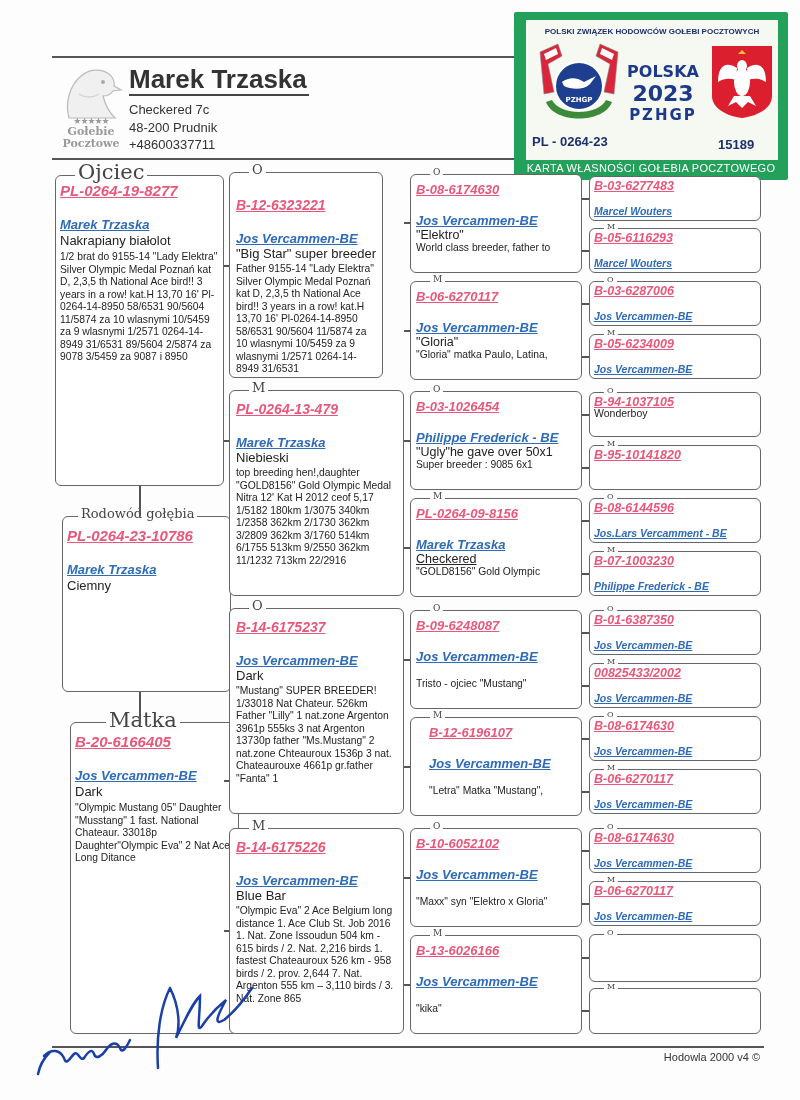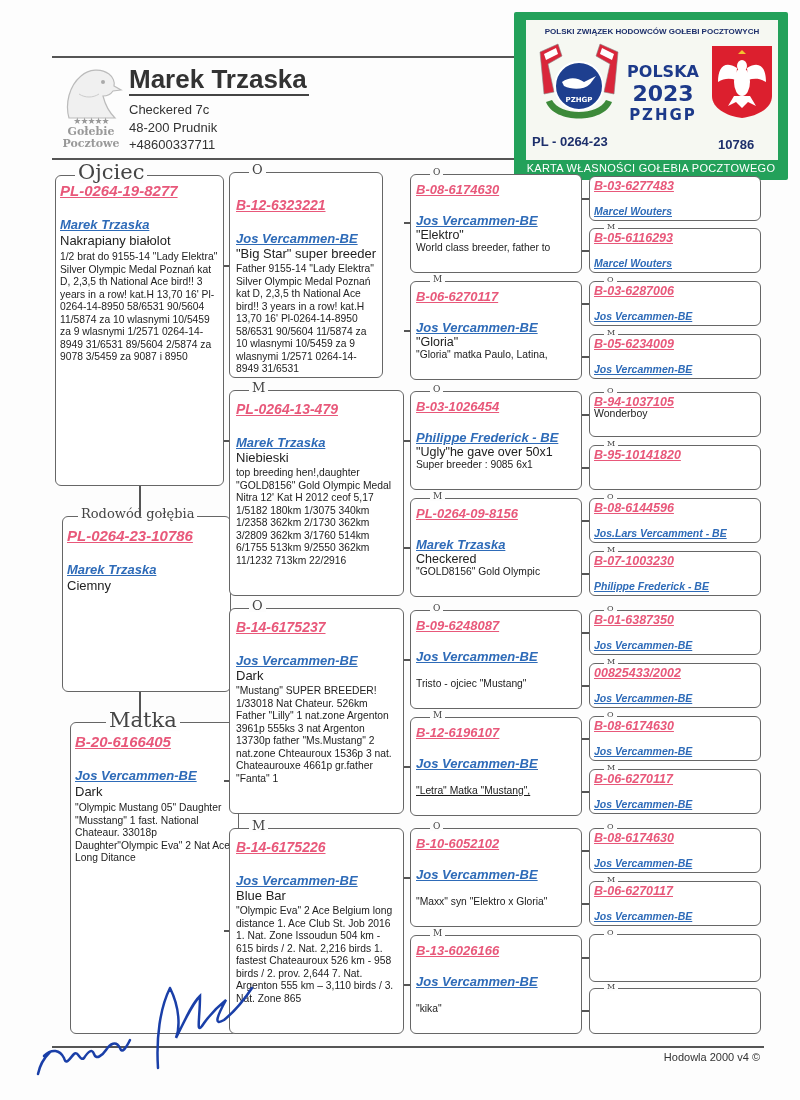--- a/index.html
+++ b/index.html
@@ -77,21 +77,21 @@
       <svg style="position:absolute; left:184px; top:24px;" width="64" height="76" viewBox="0 0 64 76">
         <path d="M2 2 H62 V52 C62 64 48 72 32 74 C16 72 2 64 2 52 Z" fill="#dc1f2e"></path>
         <path d="M28 10 L32 6 L36 10 Z" fill="#f2c230"></path>
         <ellipse cx="32" cy="22" rx="5" ry="6" fill="#fff"></ellipse>
         <path d="M27 24 C14 16 8 24 8 38 C14 34 20 34 26 36 Z" fill="#fff"></path>
         <path d="M37 24 C50 16 56 24 56 38 C50 34 44 34 38 36 Z" fill="#fff"></path>
         <ellipse cx="32" cy="38" rx="8" ry="14" fill="#fff"></ellipse>
         <path d="M24 52 L18 62 L26 58 L32 64 L38 58 L46 62 L40 52 Z" fill="#fff"></path>
       </svg>
       <div class="card-ring">PL - 0264-23</div>
-      <div class="card-num">10786</div>
+      <div class="card-num">15189</div>
     </div>
     <div class="card-bottom">KARTA WŁASNOŚCI GOŁEBIA POCZTOWEGO</div>
   </div>
 
   <div class="box" style="left:55px; top:175px; width:169px; height:311px; padding:6px 4px;">
     <span class="ring" style="font-size:15px;">PL-0264-19-8277</span>
     <span class="breeder" style="font-size:13px; margin-top:18px;">Marek Trzaska</span>
     <span class="color" style="font-size:13px; margin-top:1px;">Nakrapiany białolot</span>
     <span class="desc" style="font-size:10.3px; margin-top:3px;">1/2 brat do 9155-14 "Lady Elektra" Silver Olympic Medal Poznań kat D, 2,3,5 th National Ace bird!! 3 years in a row! kat.H 13,70 16'  Pl-0264-14-8950 58/6531  90/5604 11/5874 za 10 wlasnymi 10/5459 za 9 wlasnymi 1/2571  0264-14-8949 31/6531 89/5604 2/5874 za 9078  3/5459 za 9087 i 8950</span>
   </div>
@@ -172,33 +172,33 @@
     <span class="ring" style="font-size:13px;">B-03-1026454</span>
     <span class="breeder" style="font-size:13px; margin-top:16px;">Philippe Frederick - BE</span>
     <span class="color" style="font-size:12.5px;">"Ugly"he gave over 50x1</span>
     <span class="desc" style="font-size:10.3px; white-space:nowrap;">Super breeder : 9085 6x1</span>
   </div>
   <div class="legend" style="left:430px; top:385px; font-size:9px;">O</div>
 
   <div class="box" style="left:410px; top:498px; width:172px; height:99px; padding:7px 5px;">
     <span class="ring" style="font-size:13px;">PL-0264-09-8156</span>
     <span class="breeder" style="font-size:13px; margin-top:16px;">Marek Trzaska</span>
-    <span class="color" style="font-size:12.5px;">Checkered</span>
+    <span class="color" style="font-size:12.5px;text-decoration:underline;">Checkered</span>
     <span class="desc" style="font-size:10.3px; white-space:nowrap;">"GOLD8156" Gold Olympic</span>
   </div>
   <div class="legend" style="left:430px; top:492px; font-size:9px;">M</div>
 
   <div class="box" style="left:410px; top:610px; width:172px; height:99px; padding:7px 5px;">
     <span class="ring" style="font-size:13px;">B-09-6248087</span>
     <span class="breeder" style="font-size:13px; margin-top:16px;">Jos Vercammen-BE</span>
     <span class="desc" style="font-size:10.3px; margin-top:14px; white-space:nowrap;">Tristo - ojciec "Mustang"</span>
   </div>
   <div class="legend" style="left:430px; top:604px; font-size:9px;">O</div>
 
-  <div class="box" style="left:410px; top:717px; width:172px; height:99px; padding:7px 5px;text-decoration:underline;">
+  <div class="box" style="left:410px; top:717px; width:172px; height:99px; padding:7px 18px;">
     <span class="ring" style="font-size:13px;">B-12-6196107</span>
     <span class="breeder" style="font-size:13px; margin-top:16px;">Jos Vercammen-BE</span>
     <span class="desc" style="font-size:10.3px; margin-top:14px; white-space:nowrap;">"Letra" Matka "Mustang",</span>
   </div>
   <div class="legend" style="left:430px; top:711px; font-size:9px;">M</div>
 
   <div class="box" style="left:410px; top:828px; width:172px; height:99px; padding:7px 5px;">
     <span class="ring" style="font-size:13px;">B-10-6052102</span>
     <span class="breeder" style="font-size:13px; margin-top:16px;">Jos Vercammen-BE</span>
     <span class="desc" style="font-size:10.3px; margin-top:14px; white-space:nowrap;">"Maxx" syn "Elektro x Gloria"</span>

